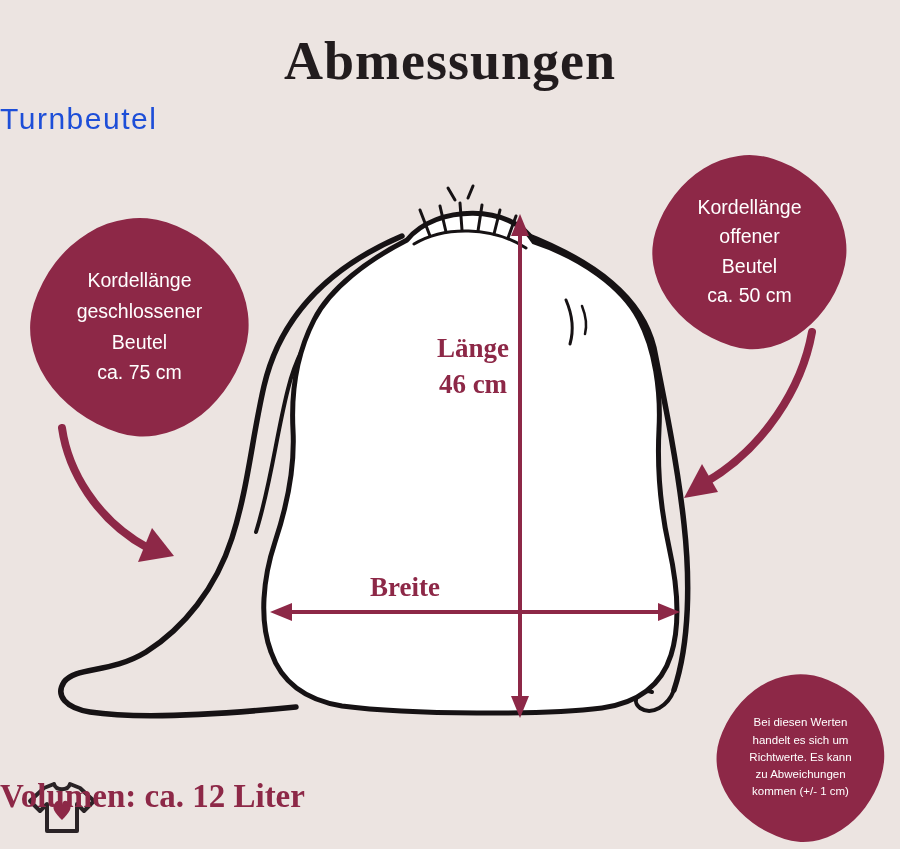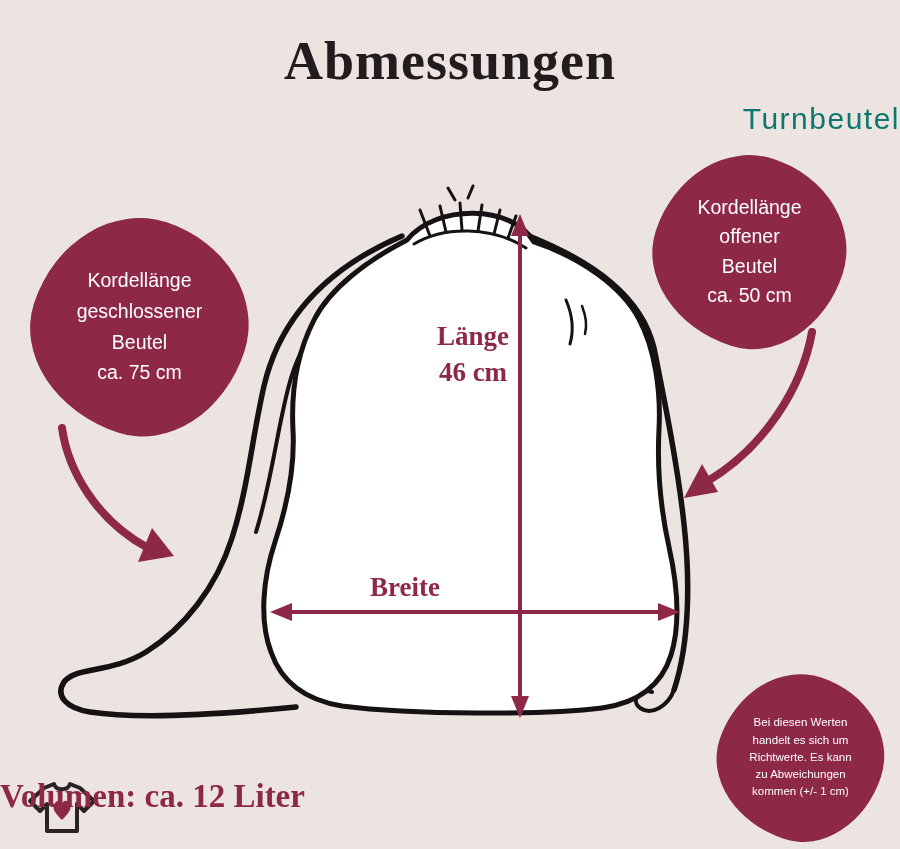--- a/index.html
+++ b/index.html
@@ -3,36 +3,36 @@
 <meta charset="utf-8">
 <style>
   html,body{margin:0;padding:0;background:#ece4e1;}
   .canvas{position:relative;width:900px;height:849px;background:#ece4e1;overflow:hidden;
           font-family:"Liberation Sans",sans-serif;}
   .art{position:absolute;left:0;top:0;width:900px;height:849px;}
 
   .title{position:absolute;top:30px;left:0;width:100%;margin:0;text-align:center;
          font-family:"Liberation Serif",serif;font-weight:600;font-size:54px;
          color:#221c1e;letter-spacing:1px;}
-  .subtitle{position:absolute;top:102px;left:0;width:100%;text-align:right;
-            font-size:30px;color:#0f766e;letter-spacing:1.5px;font-weight:400;}
+  .subtitle{position:absolute;top:102px;left:0;width:100%;text-align:left;
+            font-size:30px;color:#1d4ed8;letter-spacing:1.5px;font-weight:400;}
 
   .badge{position:absolute;background:#0c4a6e;color:#ffffff;border-radius:50%;
          display:flex;flex-direction:column;align-items:center;justify-content:center;
          text-align:center;z-index:3;}
   .badge::before{content:"";position:absolute;inset:-5px;background:#8d2847;z-index:-1;
          border-radius:47% 53% 44% 56% / 55% 46% 54% 45%;transform:rotate(18deg);}
   .badge .bl{display:block;}
   .badge-left{left:37px;top:224px;width:205px;height:205px;font-size:19.5px;line-height:1.58;}
   .badge-right{left:659px;top:161px;width:181px;height:181px;font-size:19.5px;line-height:1.5;}
   .badge-note{left:723px;top:680px;width:155px;height:155px;font-size:11.5px;line-height:1.5;text-align:right;}
 
   .dim-label{position:absolute;text-align:center;color:#8d2847;z-index:4;
              font-family:"Liberation Serif",serif;font-weight:600;font-size:27px;line-height:1.35;}
-  .dim-length{left:398px;top:318px;width:150px;text-align:center;}
+  .dim-length{left:398px;top:330px;width:150px;text-align:center;}
   .dim-width{left:330px;top:541px;width:150px;margin-top:28px;}
 
   .volume{position:absolute;left:0;top:778px;width:100%;text-align:left;color:#8d2847;
           font-family:"Liberation Serif",serif;font-weight:600;font-size:33px;z-index:4;}
 </style>
 </head>
 <body>
 
 <div class="canvas">
 

